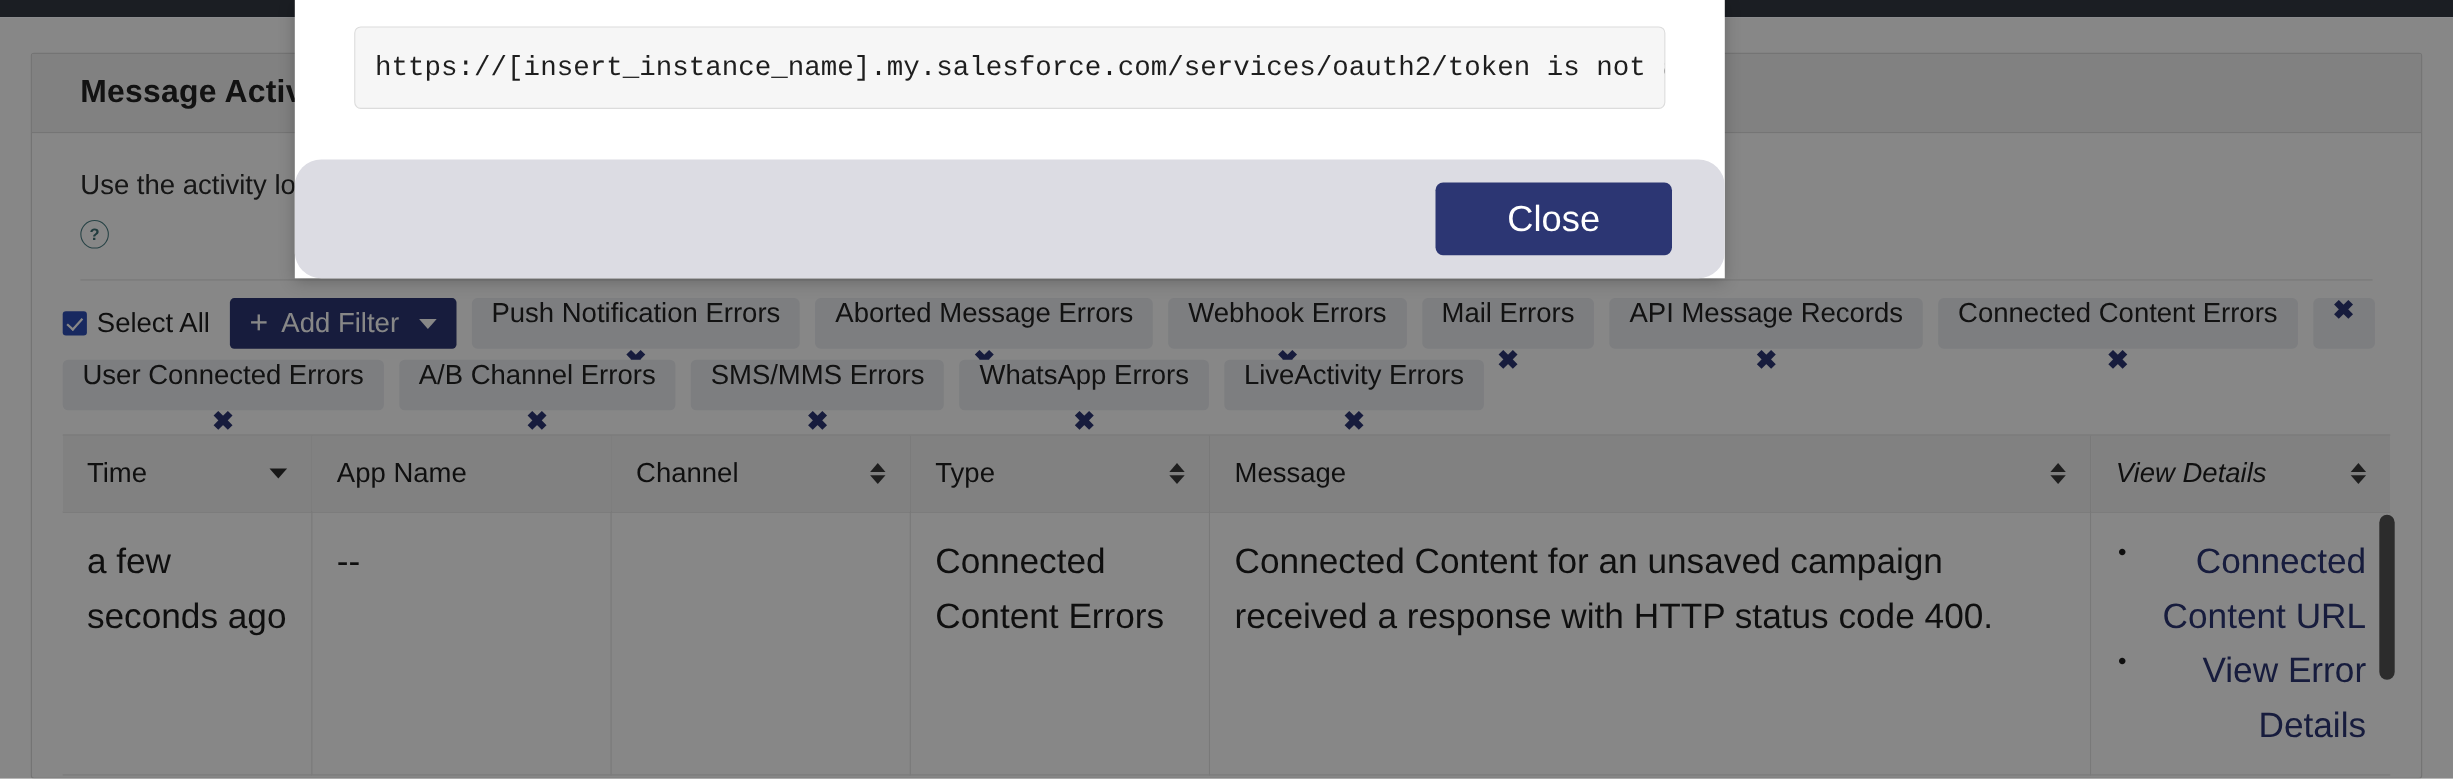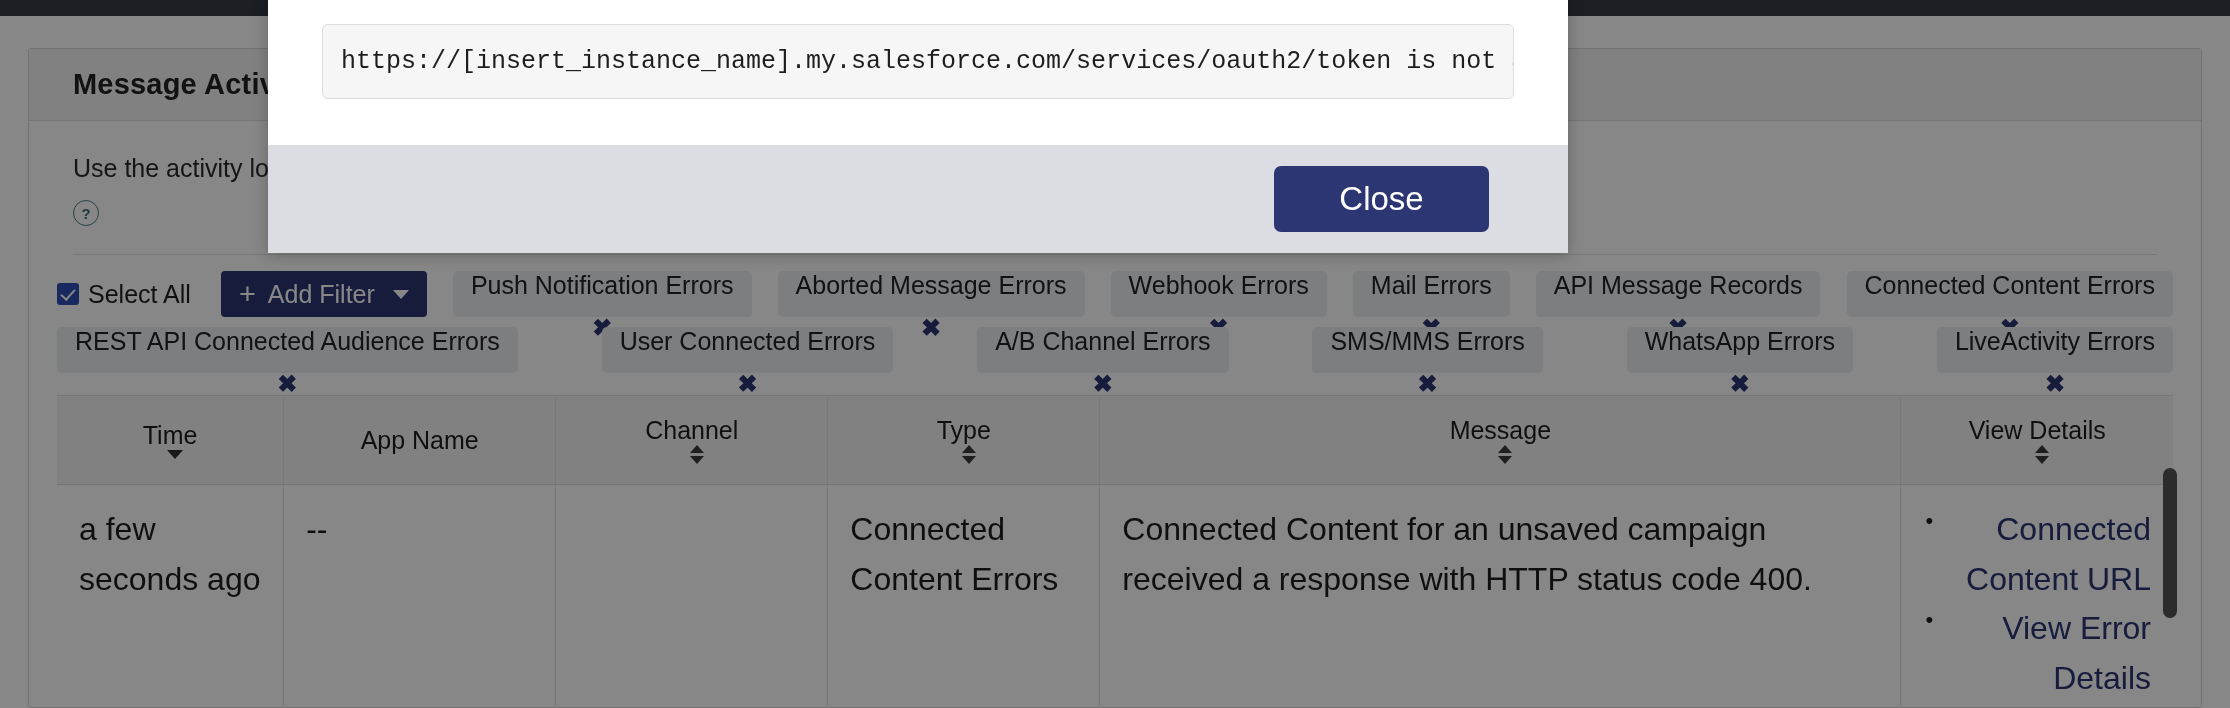--- a/index.html
+++ b/index.html
@@ -57,21 +57,20 @@
   .section-divider {
     border-top: 1px solid #e2e2e2;
     margin: 28px 0 0 0;
   }
 
   
   .filterbar {
     padding: 16px 28px 0 28px;
     display: flex; flex-wrap: wrap; align-items: center;
     gap: 10px 14px;
-    justify-content: space-between;
   }
   .selectall {
     display: flex; align-items: center; gap: 9px;
     font-size: 25px; color: #1f1f1f; margin-right: 4px;
   }
   .checkbox {
     width: 22px; height: 22px; border-radius: 3px;
     background: #2f4eb5; position: relative; flex: none;
   }
   .checkbox::after {
@@ -119,21 +118,21 @@
     border-bottom: 1px solid #dcdcdc;
     border-right: 1px solid #e4e4e4;
     text-align: left;
     padding: 20px 22px;
     font-size: 25px; font-weight: normal; color: #1e1e1e;
     position: relative;
     height: 64px;
     vertical-align: middle;
   }
   thead th:last-child { border-right: none; }
-  .th-inner { display: flex; align-items: center; justify-content: space-between; flex-direction: column; }
+  .th-inner { display: flex; align-items: center; justify-content: space-between; }
   .sort-both {
     display: inline-flex; flex-direction: column; gap: 3px; margin-left: 10px;
   }
   .sort-both i {
     width: 0; height: 0; display: block;
     border-left: 7px solid transparent;
     border-right: 7px solid transparent;
   }
   .sort-both i.up   { border-bottom: 8px solid #3a3a3a; }
   .sort-both i.down { border-top: 8px solid #3a3a3a; }
@@ -194,21 +193,22 @@
     border-radius: 6px;
     padding: 22px 18px;
     font-family: "Liberation Mono", monospace;
     font-size: 25px; color: #1e1e1e;
     white-space: nowrap; overflow: hidden;
   }
   .modal-footer {
     background: #dcdce3;
     height: 108px;
     display: flex; align-items: center; justify-content: flex-end;
-    padding-right: 79px;
+    padding-right: 48px;
+    border-radius: 24px;
   }
   .close-btn {
     background: #2c3673; color: #ffffff;
     border: none; border-radius: 7px;
     width: 215px; height: 66px;
     font-family: "Liberation Sans", sans-serif;
     font-size: 33px;
     cursor: pointer;
   }
 </style>
@@ -257,21 +257,20 @@
             </div><div class="tag">
               <span>Mail Errors</span>
               <span class="x">✖</span>
             </div><div class="tag">
               <span>API Message Records</span>
               <span class="x">✖</span>
             </div><div class="tag">
               <span>Connected Content Errors</span>
               <span class="x">✖</span>
             </div><div class="tag">
-              <span>REST API Connected Audience Errors</span>
               <span class="x">✖</span>
             </div><div class="tag">
               <span>User Connected Errors</span>
               <span class="x">✖</span>
             </div><div class="tag">
               <span>A/B Channel Errors</span>
               <span class="x">✖</span>
             </div><div class="tag">
               <span>SMS/MMS Errors</span>
               <span class="x">✖</span>
@@ -319,21 +318,21 @@
                 </th>
                 <th style="width: 26.5%;">
                   <div class="th-inner">
                     <span>Message</span>
                     <span class="sort-both">
                       <i class="up"></i>
                       <i class="down"></i>
                     </span>
                   </div>
                 </th>
-                <th style="width: 9%;">
+                <th style="width: 9%; font-style: italic;">
                   <div class="th-inner">
                     <span>View Details</span>
                     <span class="sort-both">
                       <i class="up"></i>
                       <i class="down"></i>
                     </span>
                   </div>
                 </th>
               </tr>
           </thead>

